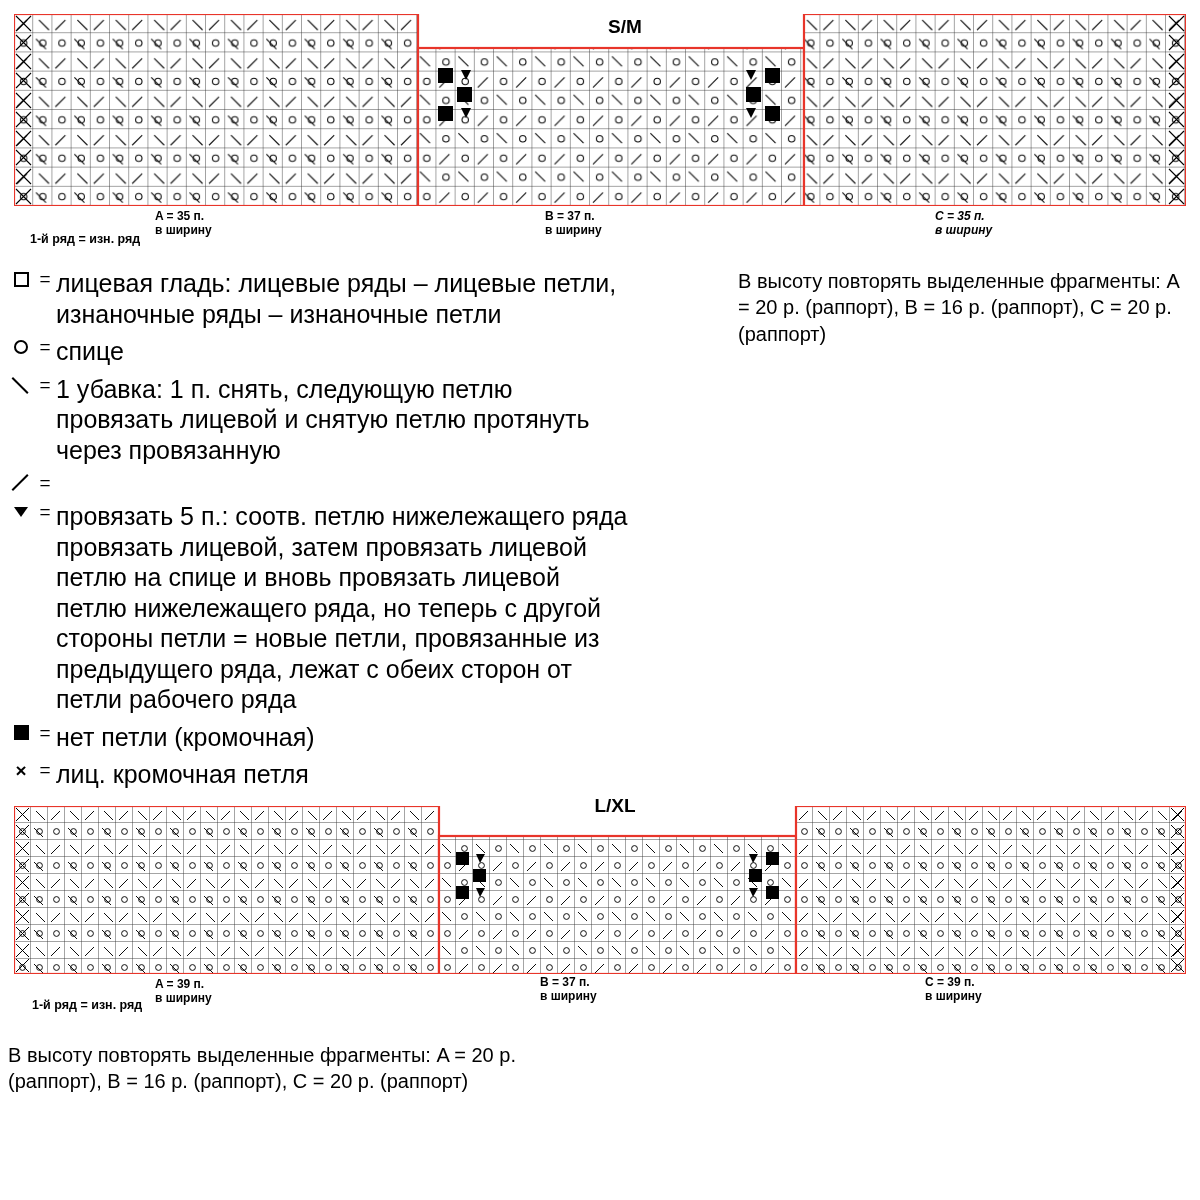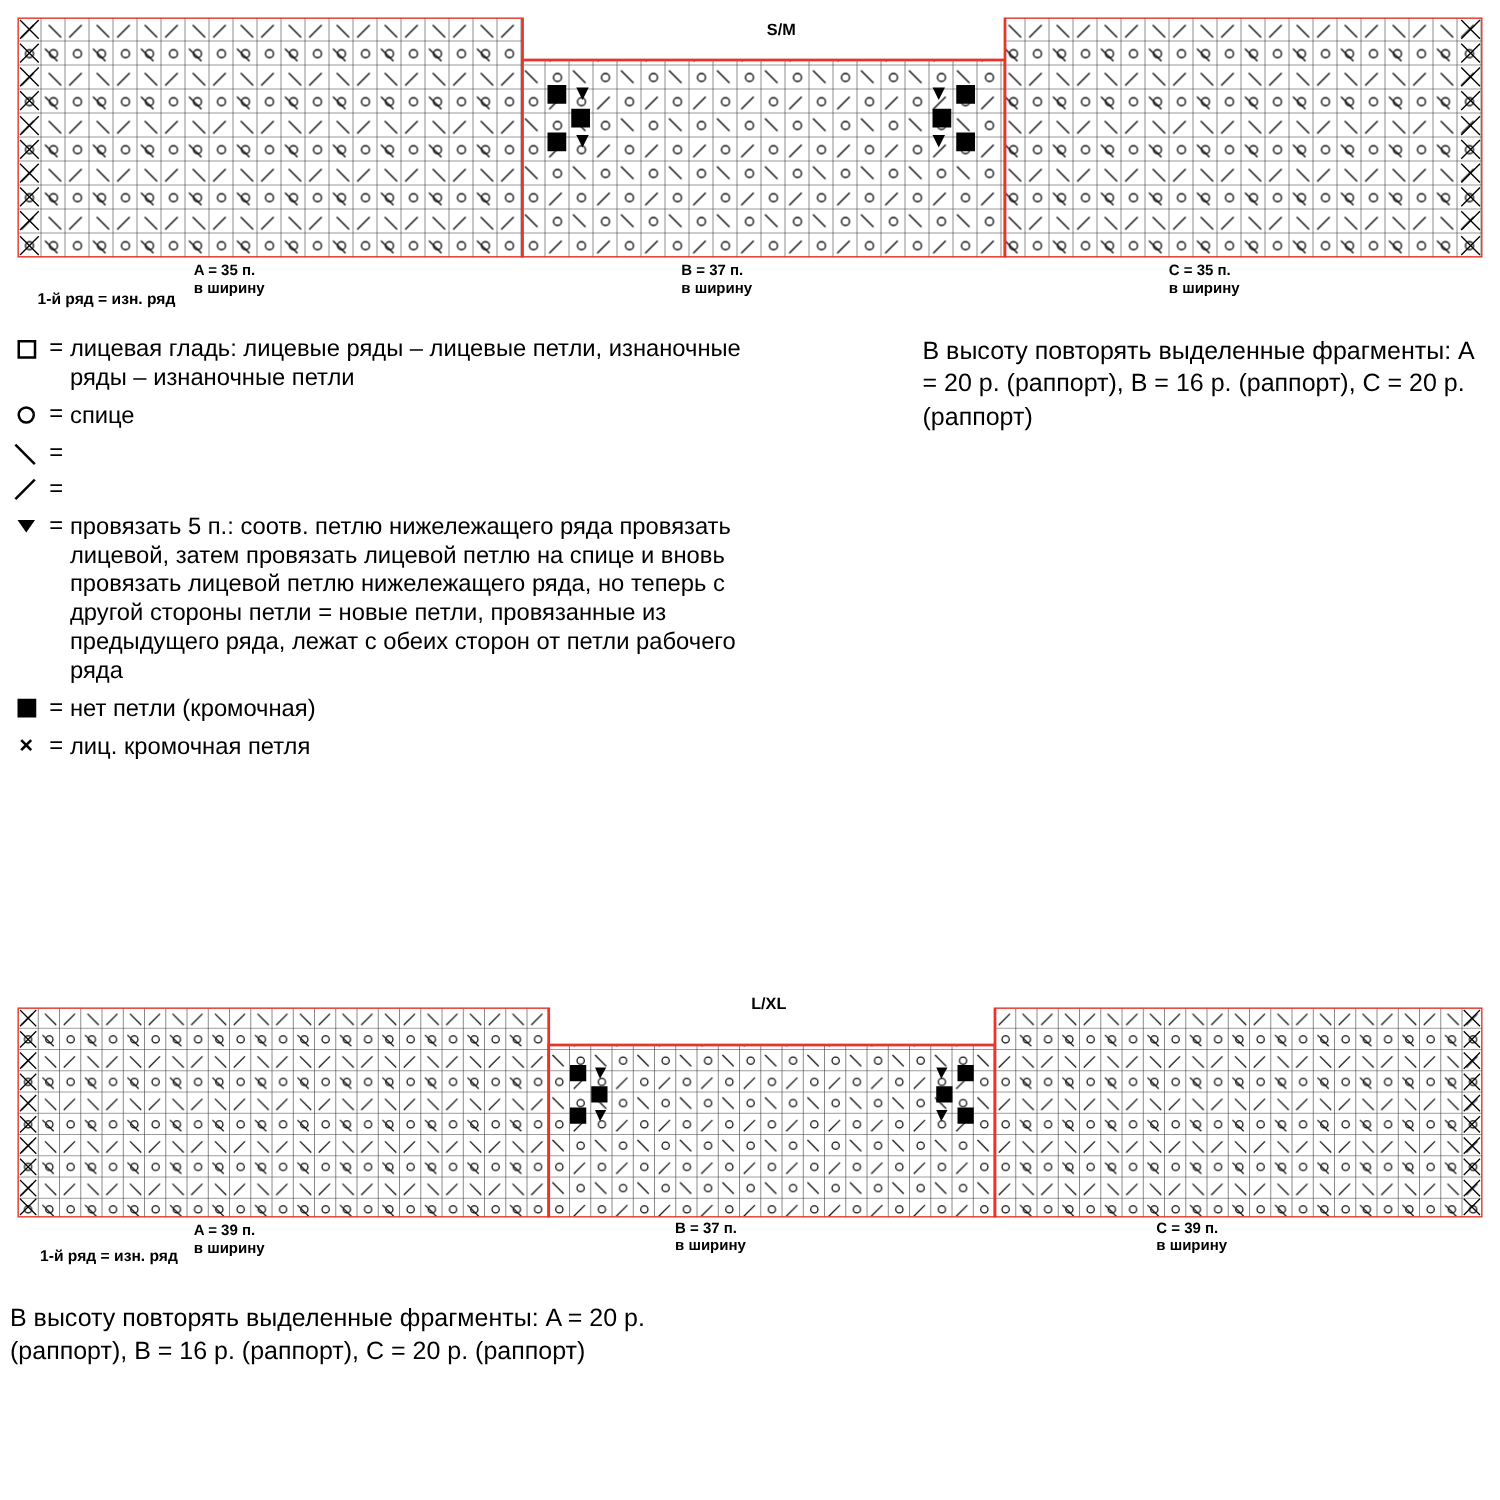--- a/index.html
+++ b/index.html
@@ -16,21 +16,21 @@
     overflow: hidden;
   }
   .chart-block {
     position: relative;
   }
   #chart-sm { position: absolute; left: 0; top: 0; width: 1200px; height: 255px; }
   #chart-lxl { position: absolute; left: 0; top: 790px; width: 1200px; height: 240px; }
 
   .size-label {
     position: absolute;
-    font-size: 13px;
+    font-size: 19px;
     font-weight: bold;
     text-align: center;
   }
   .grid-wrap { position: absolute; }
   .grid-svg { display: block; }
 
   
   .meas-row {
     position: absolute;
     font-size: 12px;
@@ -66,21 +66,21 @@
     justify-content: center;
   }
   .legend-eq {
     width: 22px;
     min-width: 22px;
     font-size: 19px;
     line-height: 22px;
     text-align: center;
   }
   .legend-text {
-    font-size: 19px;
+    font-size: 25px;
     line-height: 1.22;
     max-width: 575px;
   }
 
   .sym-box {
     width: 15px; height: 15px;
     border: 2px solid #000; background: #fff;
     box-sizing: border-box;
   }
   .sym-box-filled {
@@ -210,21 +210,21 @@
   </div>
 
   <div class="meas-row" style="left:155px; top:210px; width:130px;">
     <span>A = 35 п.</span><br>
     <span>в ширину</span>
   </div>
   <div class="meas-row" style="left:545px; top:210px; width:130px;">
     <span>B = 37 п.</span><br>
     <span>в ширину</span>
   </div>
-  <div class="meas-row" style="left:935px; top:210px; width:130px;">
+  <div class="meas-row" style="left:935px; top:210px; width:130px;font-style:italic;">
     <span>C = 35 п.</span><br>
     <span>в ширину</span>
   </div>
 
   <div class="first-row-note" style="left:30px; top:232px;">1-й ряд = изн. ряд</div>
 </div>
 
 <div id="legend">
 
   <div class="legend-item">
@@ -241,20 +241,21 @@
       </span>
     <span class="legend-eq">=</span>
     <span class="legend-text">спице</span>
   </div>
 
   <div class="legend-item">
     <span class="legend-sym">
         <span class="sym-bslash"></span>
       </span>
     <span class="legend-eq">=</span>
+    <span class="legend-text">1 убавка: 1 п. снять, следующую петлю провязать лицевой и снятую петлю протянуть через провязанную</span>
   </div>
 
   <div class="legend-item">
     <span class="legend-sym">
         <span class="sym-fslash"></span>
       </span>
     <span class="legend-eq">=</span>
   </div>
 
   <div class="legend-item">

